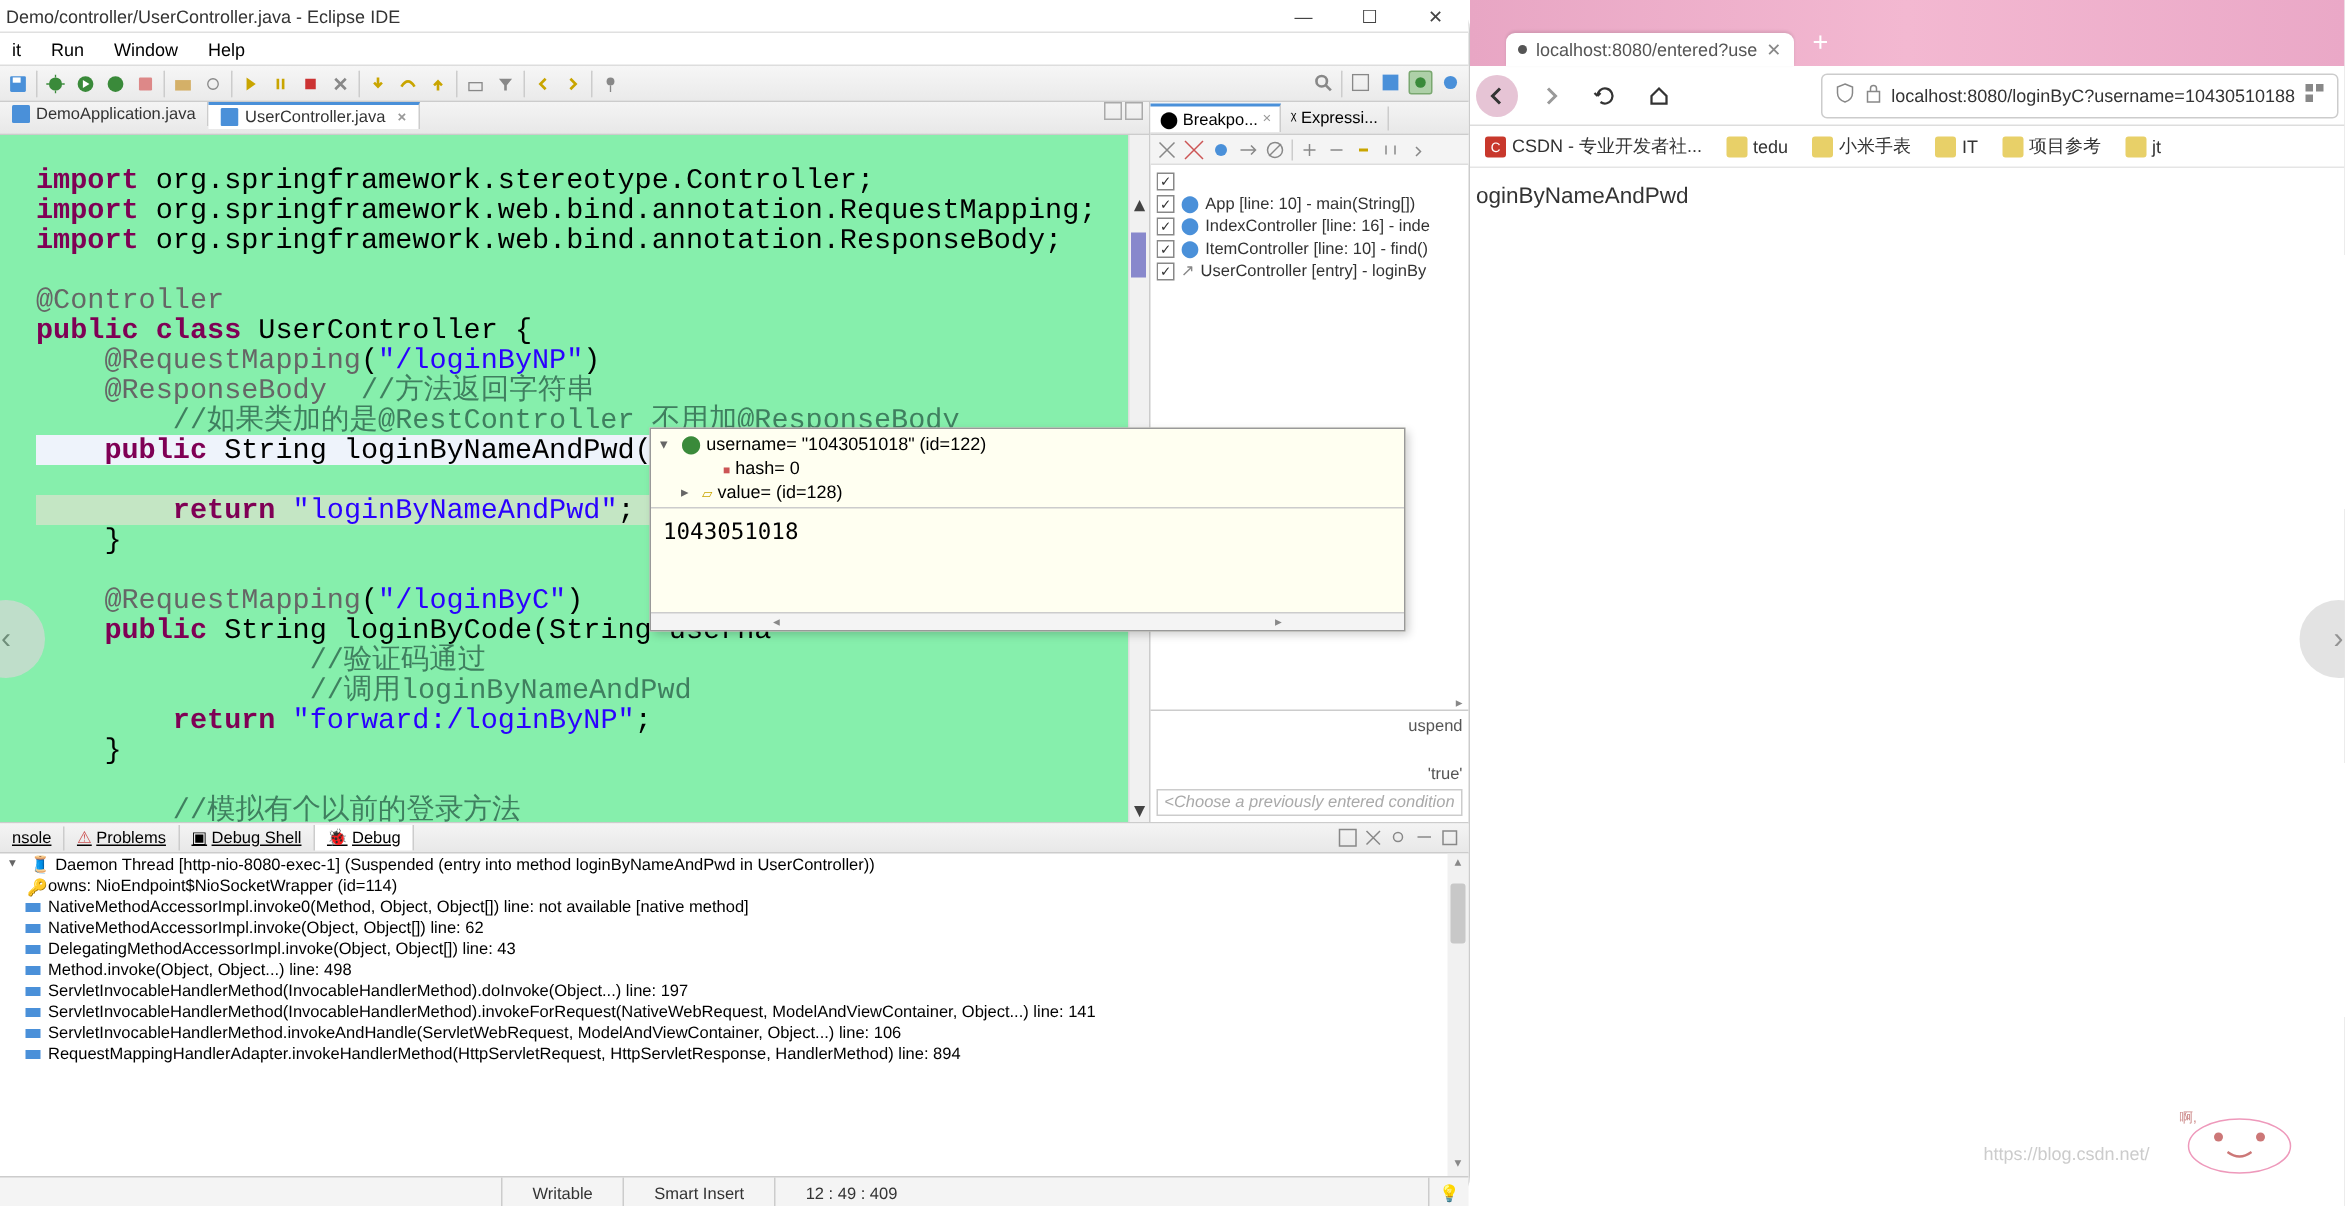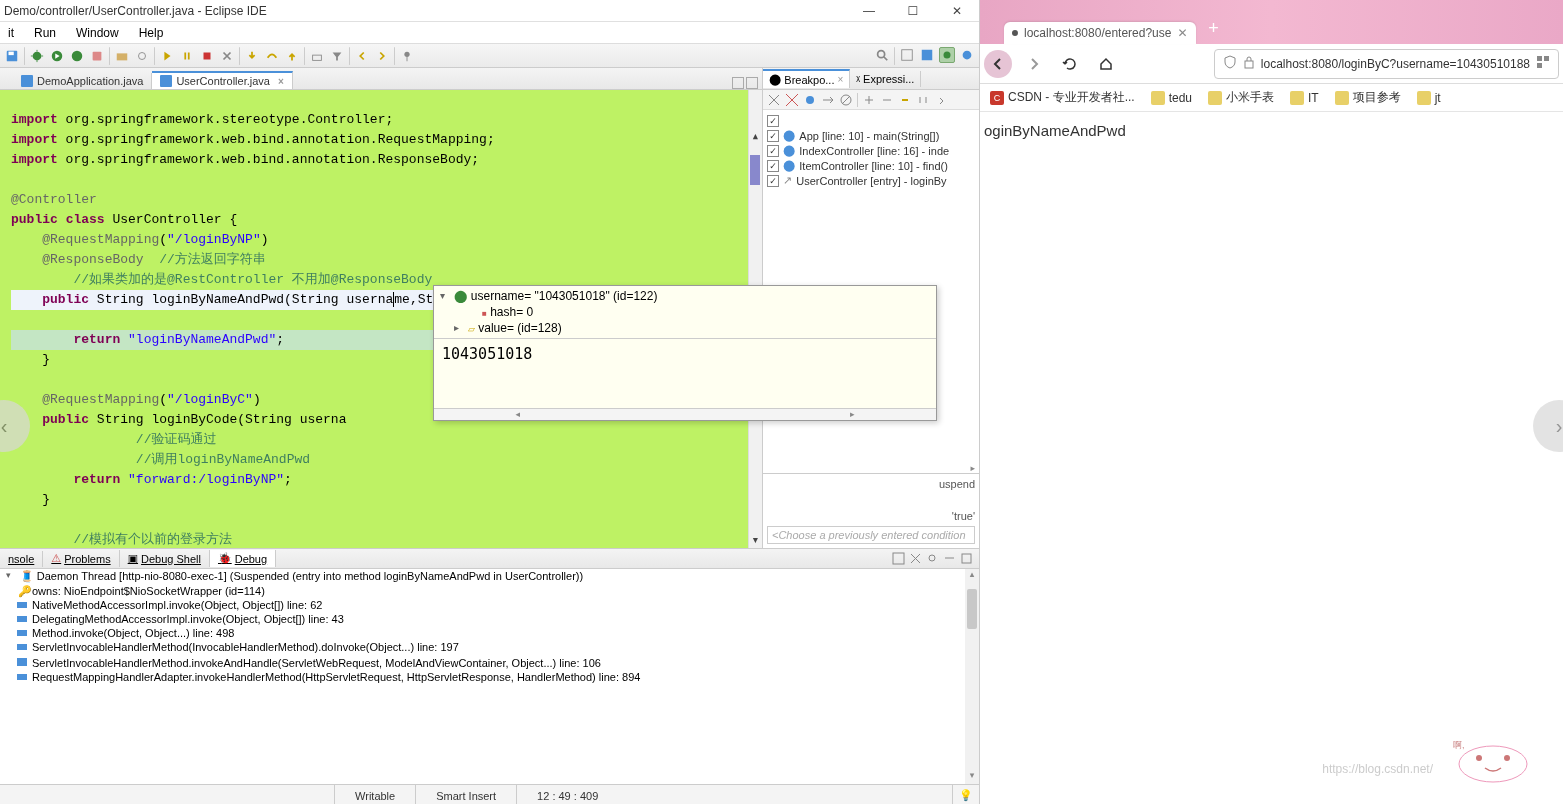--- a/index.html
+++ b/index.html
@@ -1,40 +1,40 @@
 <!DOCTYPE html>
 <html><head>
 <meta charset="utf-8">
 <style>
   * { box-sizing: border-box; margin: 0; padding: 0; }
   body { font-family: "Segoe UI", Tahoma, sans-serif; font-size: 12px; width: 1563px; height: 804px; overflow: hidden; background: #fff; position: relative; }
 
   
-  .eclipse { position: absolute; left: 0; top: 0; width: 980px; height: 804px; border-right: 1px solid #ccc; }
+  .eclipse { position: absolute; left: 0; top: 0; width: 980px; height: 804px; border-right: 1px solid #ccc; border-radius: 20px; }
   .titlebar { height: 22px; background: #fff; display: flex; align-items: center; font-size: 12px; color: #333; padding-left: 4px; border-bottom: 1px solid #e0e0e0; }
   .titlebar .controls { margin-left: auto; display: flex; }
   .titlebar .ctrl { width: 44px; height: 22px; display: flex; align-items: center; justify-content: center; color: #444; }
   .menubar { height: 22px; display: flex; align-items: center; padding-left: 2px; gap: 8px; border-bottom: 1px solid #ddd; }
   .menubar span { padding: 2px 6px; }
   .toolbar { height: 24px; display: flex; align-items: center; gap: 4px; padding: 0 4px; border-bottom: 1px solid #ccc; background: linear-gradient(#f6f6f6,#eaeaea); }
   .tb { width: 16px; height: 16px; display: flex; align-items: center; justify-content: center; border-radius: 2px; }
   .tb svg { width: 14px; height: 14px; }
   .tb.sep { width:1px; background:#ccc; height:18px; }
   .toolbar .right { margin-left: auto; display:flex; gap:4px; }
 
   .central { display: flex; height: 480px; }
   .editorcol { flex: 1; display:flex; flex-direction:column; border-right:1px solid #ccc; }
-  .tabs { height: 22px; display:flex; align-items:flex-end; border-bottom:1px solid #ccc; background: linear-gradient(#f4f4f4,#e8e8e8); padding-left: 13px; }
+  .tabs { height: 22px; display:flex; align-items:flex-start; border-bottom:1px solid #ccc; background: linear-gradient(#f4f4f4,#e8e8e8); }
   .tab { padding: 2px 8px; border-right:1px solid #ccc; display:flex; align-items:center; gap:4px; font-size:11px; color:#333; }
   .tab.active { background:#fff; border-top:2px solid #4a90d9; }
   .tab .x { color:#999; font-weight:bold; font-size:10px; margin-left:4px; }
   .tabs .mini { margin-left:auto; display:flex; gap:2px; padding-right:4px; }
   .tabs .mini span{ width:12px; height:12px; border:1px solid #aaa; }
 
-  .code { flex:1; background:#bef264; font-family:"Consolas","Courier New",monospace; font-size:13px; line-height:20px; overflow:auto; position:relative; white-space:pre; color:#000; padding-left:11px; }
+  .code { flex:1; background:#86efac; font-family:"Consolas","Courier New",monospace; font-size:19px; line-height:20px; overflow:auto; position:relative; white-space:pre; color:#000; padding-left:24px; }
   .kw { color:#7f0055; font-weight:bold; }
   .ann { color:#666; }
   .str { color:#2a00ff; }
   .cmt { color:#3f7f5f; }
   .hl-line { background:#eef3fb; display:block; width:100%; }
   .bp-line { background:#c4e6c4; display:inline-block; width:100%; }
   .vscroll { position:absolute; right:0; top:0; bottom:0; width:14px; background:#f1f1f1; border-left:1px solid #ddd; }
   .vscroll .ar { height:14px; display:flex; align-items:center; justify-content:center; color:#444; }
   .marks { position:absolute; right:0; top:0; width:14px; }
   .marks div { width:10px; height:3px; margin:1px auto; }
@@ -447,33 +447,36 @@
         <svg class="ic">
             <rect x="2" y="2" width="9" height="9" fill="none" stroke="#888"></rect>
           </svg>
       </div>
     </div>
     <div class="debugstack">
       <div class="ds-row thread"><span style="position:absolute;left:0;color:#666;font-size:9px;">▾</span><span style="color:#c9a500;">🧵</span> <span>Daemon Thread [http-nio-8080-exec-1] (Suspended (entry into method loginByNameAndPwd in UserController))</span></div>
       <div class="ds-row"><span style="position:absolute;left:12px;color:#c9a500;">🔑</span><span>owns: NioEndpoint$NioSocketWrapper  (id=114)</span></div>
       <div class="ds-row"><svg class="ds-ic">
             <rect x="1" y="3" width="10" height="6" fill="#4a90d9"></rect>
+          </svg><span>NativeMethodAccessorImpl.invoke0(Method, Object, Object[]) line: not available [native method]</span></div>
+      <div class="ds-row"><svg class="ds-ic">
+            <rect x="1" y="3" width="10" height="6" fill="#4a90d9"></rect>
           </svg><span>NativeMethodAccessorImpl.invoke(Object, Object[]) line: 62</span></div>
       <div class="ds-row"><svg class="ds-ic">
             <rect x="1" y="3" width="10" height="6" fill="#4a90d9"></rect>
           </svg><span>DelegatingMethodAccessorImpl.invoke(Object, Object[]) line: 43</span></div>
       <div class="ds-row"><svg class="ds-ic">
             <rect x="1" y="3" width="10" height="6" fill="#4a90d9"></rect>
           </svg><span>Method.invoke(Object, Object...) line: 498</span></div>
       <div class="ds-row"><svg class="ds-ic">
             <rect x="1" y="3" width="10" height="6" fill="#4a90d9"></rect>
           </svg><span>ServletInvocableHandlerMethod(InvocableHandlerMethod).doInvoke(Object...) line: 197</span></div>
       <div class="ds-row"><svg class="ds-ic">
             <rect x="1" y="3" width="10" height="6" fill="#4a90d9"></rect>
-          </svg></div>
+          </svg><span>ServletInvocableHandlerMethod(InvocableHandlerMethod).invokeForRequest(NativeWebRequest, ModelAndViewContainer, Object...) line: 141</span></div>
       <div class="ds-row"><svg class="ds-ic">
             <rect x="1" y="3" width="10" height="6" fill="#4a90d9"></rect>
           </svg><span>ServletInvocableHandlerMethod.invokeAndHandle(ServletWebRequest, ModelAndViewContainer, Object...) line: 106</span></div>
       <div class="ds-row"><svg class="ds-ic">
             <rect x="1" y="3" width="10" height="6" fill="#4a90d9"></rect>
           </svg><span>RequestMappingHandlerAdapter.invokeHandlerMethod(HttpServletRequest, HttpServletResponse, HandlerMethod) line: 894</span></div>
       <div class="vscroll2">
           <div style="height:14px;text-align:center;color:#888;font-size:9px;">▴</div>
           <div style="position:absolute;top:20px;left:2px;right:2px;height:40px;background:#c8c8c8;border-radius:2px;"></div>
           <div style="position:absolute;bottom:0;left:0;right:0;height:14px;text-align:center;color:#888;font-size:9px;">▾</div>

